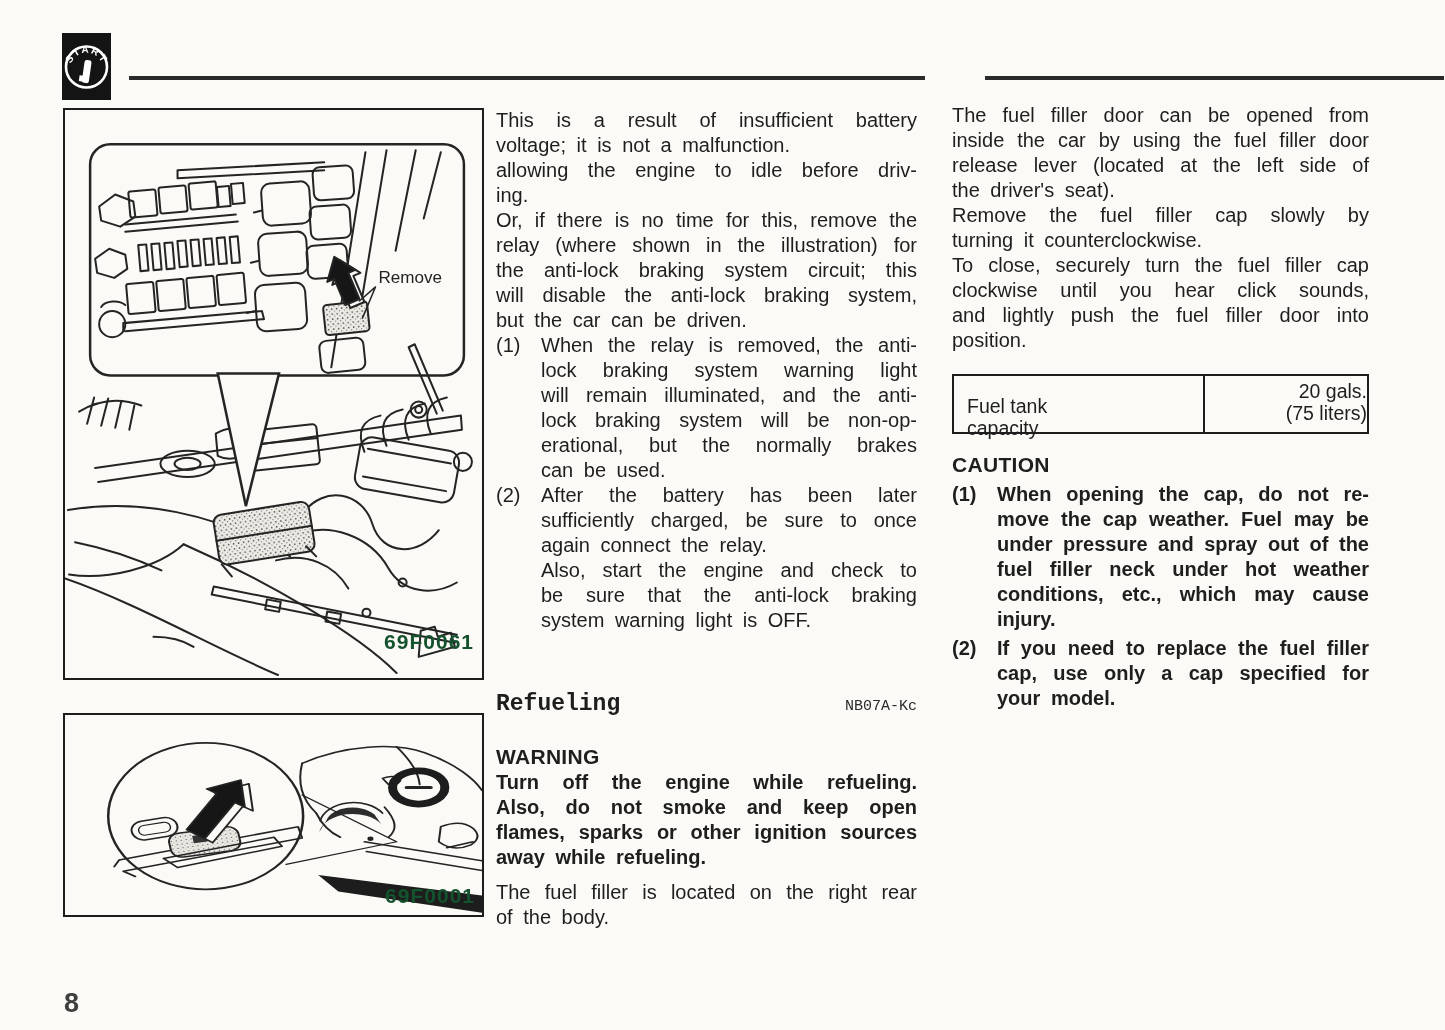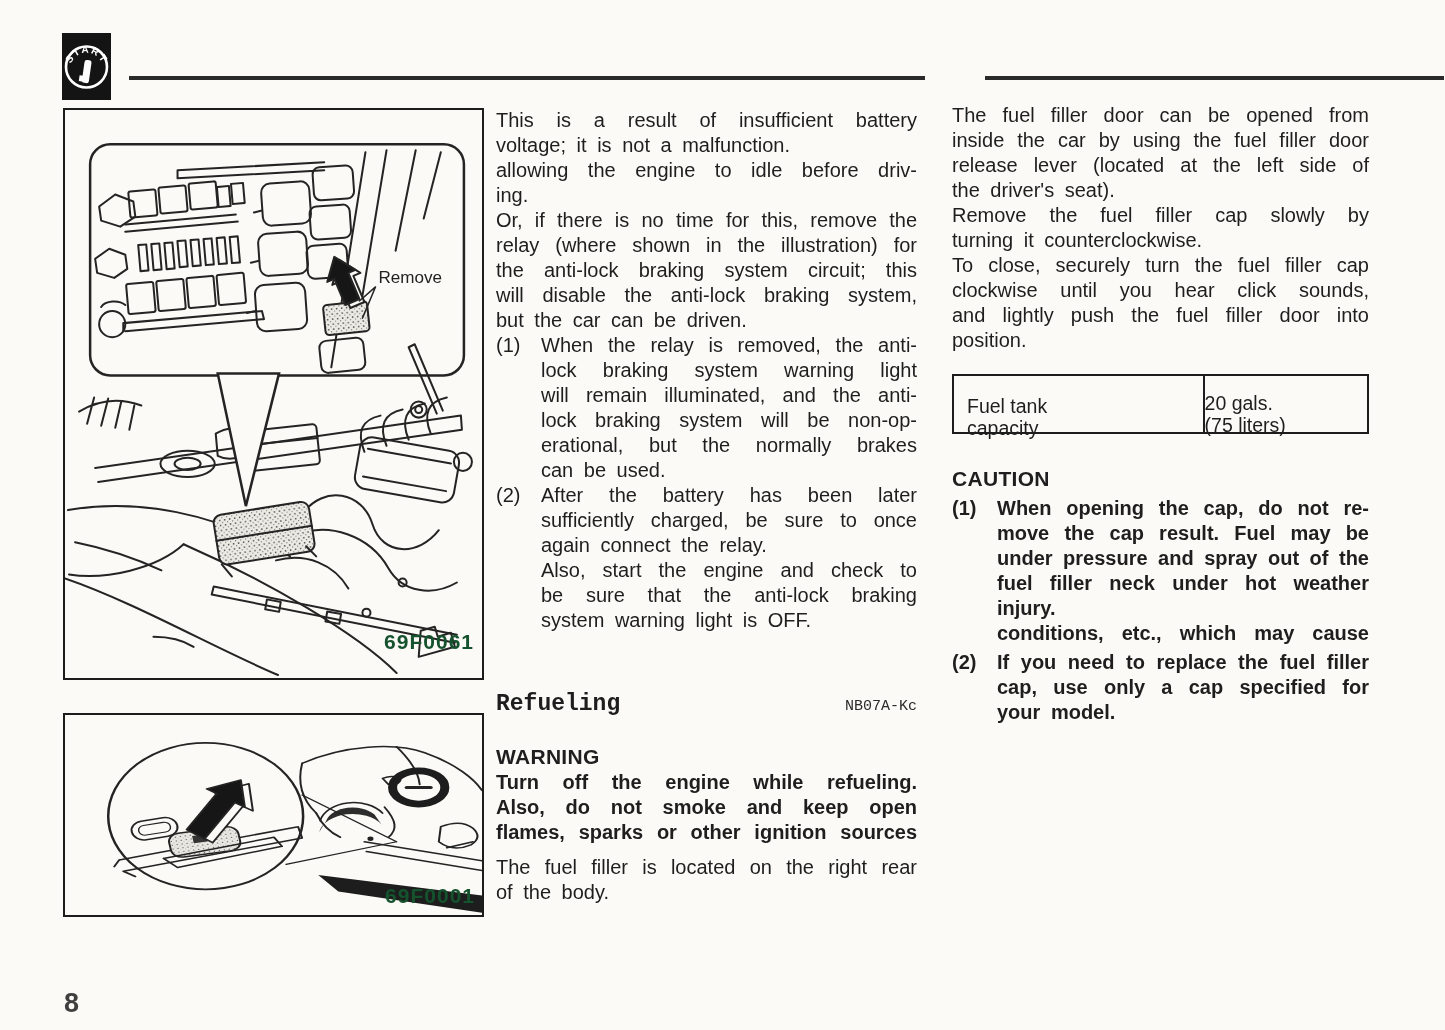--- a/index.html
+++ b/index.html
@@ -41,22 +41,22 @@
   .bold, .bold .jline, .nitem.bold .num{font-weight:700;}
   
   .refuel-row{display:flex;justify-content:space-between;align-items:baseline;margin-top:56px;line-height:30px;font-family:Liberation Mono, monospace;}
   .refuel-title{font-size:23px;font-weight:700;}
   .refuel-code{font-size:15px;color:#2b2b2b;}
   .warn-title{margin-top:22px;font-size:21px;font-weight:700;letter-spacing:.3px;line-height:26px;}
   .note{margin-top:10px;}
   
   .fueltable{margin-top:21px;border:2px solid #1d1d1d;display:flex;height:60px;box-sizing:border-box;}
   .ft-label{flex:1.45;padding:19px 0 0 13px;font-size:19.5px;line-height:22px;white-space:pre-line;}
-  .ft-value{flex:1;border-left:2px solid #1d1d1d;text-align:left;padding-top:16px;font-size:19.5px;line-height:22px;white-space:pre-line;}
-  .caution-title{margin-top:32px;font-size:21px;font-weight:700;letter-spacing:.3px;line-height:26px;}
+  .ft-value{flex:1;border-left:2px solid #1d1d1d;text-align:right;padding-top:4px;font-size:19.5px;line-height:22px;white-space:pre-line;}
+  .caution-title{margin-top:18px;font-size:21px;font-weight:700;letter-spacing:.3px;line-height:26px;}
   .caution-item{margin-top:4px;}
   
   .page-number{position:absolute;left:64px;top:988px;font-size:27px;font-weight:600;color:#3f3f3f;}
   
   .ink{stroke:#242424;stroke-width:2;fill:none;stroke-linecap:round;stroke-linejoin:round;}
   .figtext{font-size:17px;fill:#222;stroke:none;font-family:"Liberation Sans","DejaVu Sans",sans-serif;}
 </style>
 </head>
 <body>
 
@@ -271,20 +271,21 @@
     <div class="refuel-row">
       <span class="refuel-title">Refueling</span>
       <span class="refuel-code">NB07A-Kc</span>
     </div>
 
     <div class="warn-title">WARNING</div>
     <div class="bold">
         <div class="jline">Turn off the engine while refueling.</div>
         <div class="jline">Also, do not smoke and keep open</div>
         <div class="jline">flames, sparks or other ignition sources</div>
+        <div class="jline end">away while refueling.</div>
       </div>
     <div class="note">
         <div class="jline">The fuel filler is located on the right rear</div>
         <div class="jline end">of the body.</div>
       </div>
   </section>
 
   <section class="col col-right">
     <div>
         <div class="jline">The fuel filler door can be opened from</div>
@@ -308,25 +309,25 @@
 capacity</div>
       <div class="ft-value">20 gals.
 (75 liters)</div>
     </div>
 
     <div class="caution-title">CAUTION</div>
     <div class="nitem bold caution-item">
       <span class="num">(1)</span>
       <div class="ibody">
           <div class="jline">When opening the cap, do not re-</div>
-          <div class="jline">move the cap result. Fuel may be</div>
+          <div class="jline">move the cap weather. Fuel may be</div>
           <div class="jline">under pressure and spray out of the</div>
           <div class="jline">fuel filler neck under hot weather</div>
+          <div class="jline">conditions, etc., which may cause</div>
           <div class="jline end">injury.</div>
-          <div class="jline">conditions, etc., which may cause</div>
         </div>
     </div>
     <div class="nitem bold caution-item">
       <span class="num">(2)</span>
       <div class="ibody">
           <div class="jline">If you need to replace the fuel filler</div>
           <div class="jline">cap, use only a cap specified for</div>
           <div class="jline end">your model.</div>
         </div>
     </div>

